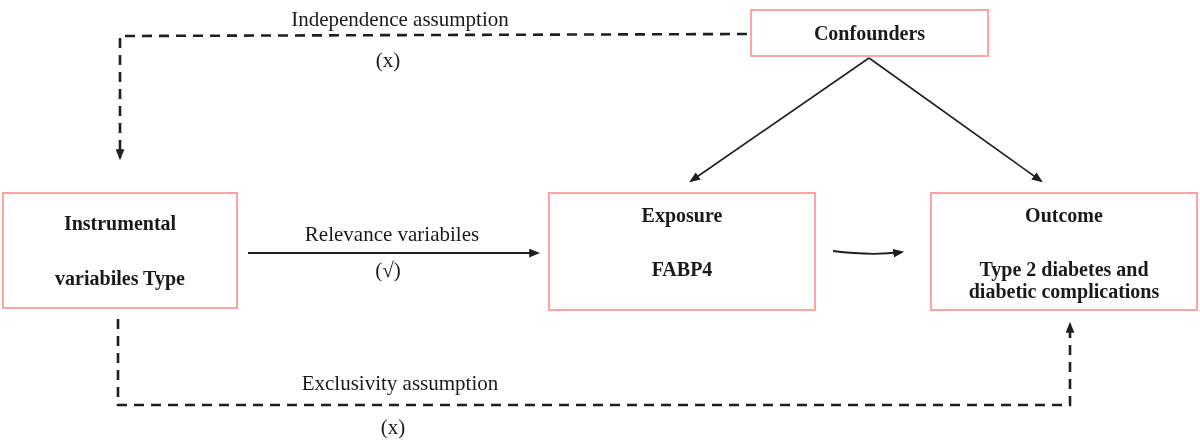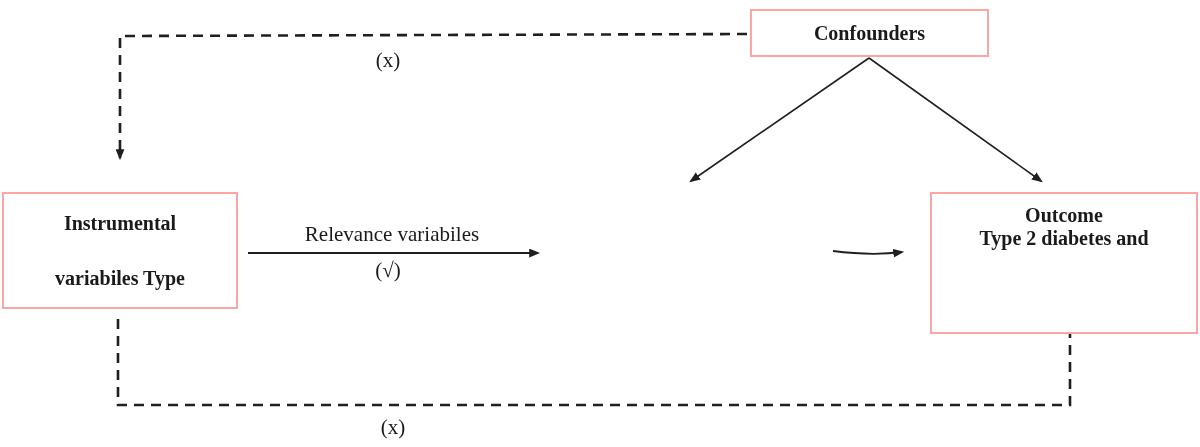--- a/index.html
+++ b/index.html
@@ -40,26 +40,26 @@
   .box-instrumental {
     left: 2px; top: 192px; width: 236px; height: 117px;
     display: flex; flex-direction: column; align-items: center; justify-content: center; gap: 30px;
   }
   .box-instrumental .bline { line-height: 25px; }
   .box-exposure {
     left: 548px; top: 192px; width: 268px; height: 119px;
     padding-top: 9px;
   }
   .box-outcome {
-    left: 930px; top: 192px; width: 268px; height: 142px;
+    left: 930px; top: 192px; width: 268px; height: 119px;
     padding-top: 9px;
   }
   .box-title { line-height: 24px; }
   .box-body { margin-top: 31px; line-height: 23px; }
-  .box-body2 { line-height: 22px; font-family: Liberation Serif, serif; }
+  .box-body2 { margin-top: 31px; line-height: 22px; font-family: Liberation Serif, serif; }
   .edge-label {
     position: absolute;
     font-size: 21px;
     line-height: 22px;
     white-space: nowrap;
     transform: translateX(-50%);
   }
   .lbl-independence { left: 400px; top: 8px; }
   .mark-independence { left: 388px; top: 49px; }
   .lbl-relevance { left: 392px; top: 223px; }
@@ -94,26 +94,33 @@
 
   <div class="box box-confounders">
     <span>Confounders</span>
   </div>
 
   <div class="box box-instrumental">
     <span class="bline">Instrumental</span>
     <span class="bline">variabiles Type</span>
   </div>
 
+  <div class="box box-exposure">
+    <div class="box-title">Exposure</div>
+    <div class="box-body">FABP4</div>
+  </div>
 
   <div class="box box-outcome">
     <div class="box-title">Outcome</div>
     <div class="box-body2">Type 2 diabetes and</div>
+    <div>diabetic complications</div>
   </div>
 
+  <div class="edge-label lbl-independence">Independence assumption</div>
   <div class="edge-label mark-independence">(x)</div>
 
   <div class="edge-label lbl-relevance">Relevance variabiles</div>
   <div class="edge-label mark-relevance">(√)</div>
 
+  <div class="edge-label lbl-exclusivity">Exclusivity assumption</div>
   <div class="edge-label mark-exclusivity">(x)</div>
 
 </div>
 
 </body></html>

